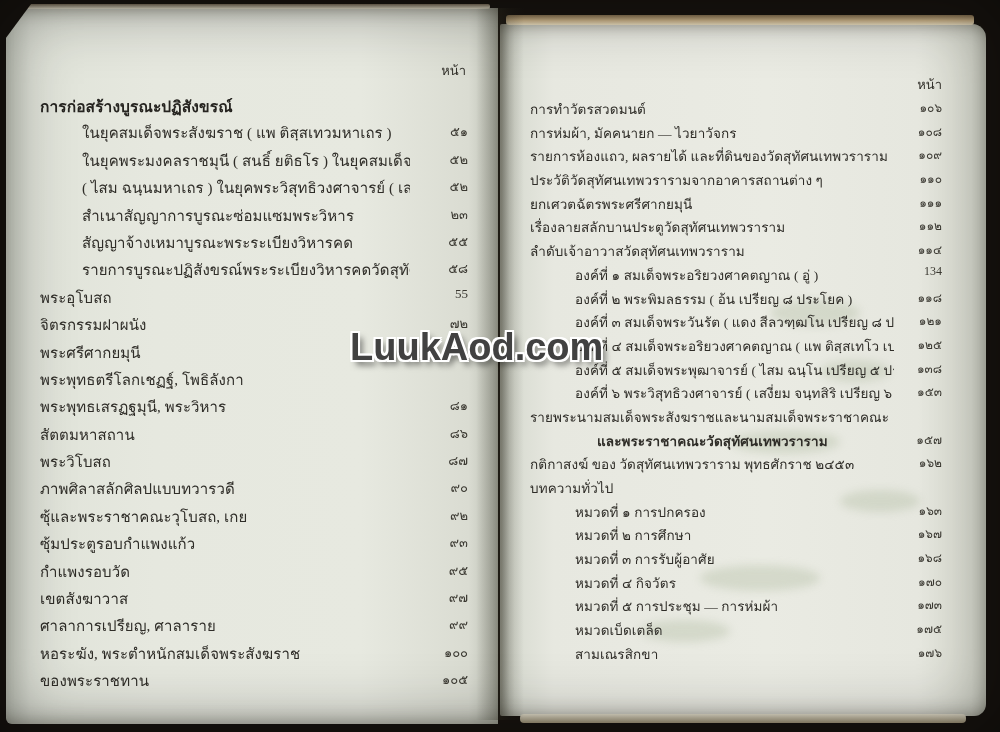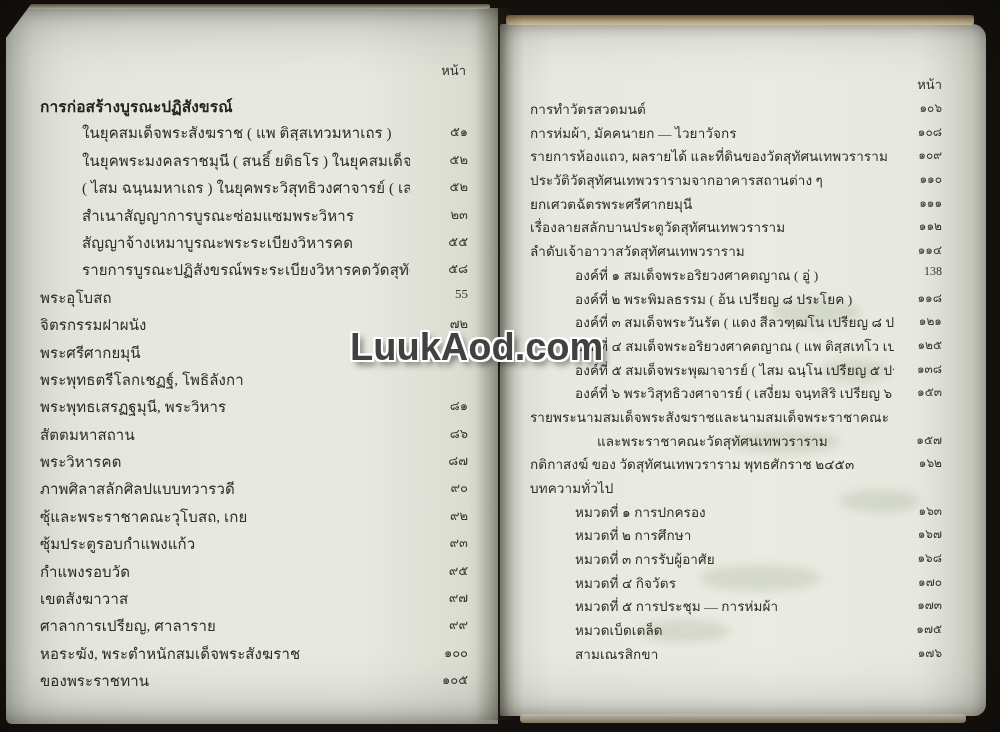--- a/index.html
+++ b/index.html
@@ -43,21 +43,21 @@
   .toc-left .page-header-row{height:34px;padding-right:2px;}
   .toc-right .page-header-row{height:24px;padding-right:0;}
   .row{display:flex;align-items:flex-start;}
   .toc-left .row{height:27.4px;font-size:15px;}
   .toc-right .row{height:23.7px;font-size:13.5px;}
   .row .label{flex:1;white-space:nowrap;overflow:hidden;letter-spacing:.1px;}
   .row .num{width:58px;text-align:right;font-size:13px;color:#3a3831;}
   .toc-right .row .num{font-size:12px;width:48px;}
   .toc-left .indent-1 .label{padding-left:42px;}
   .toc-right .indent-1 .label{padding-left:45px;}
-  .toc-right .indent-2 .label{padding-left:67px;}
+  .toc-right .indent-2 .label{padding-left:67px;font-weight:bold;}
   .row.bold .label{font-weight:700;font-size:15.5px;color:#262420;}
 
   
   .watermark{position:absolute;left:350px;top:326px;
     font-family:"Liberation Sans","DejaVu Sans",sans-serif;
     font-size:38px;font-weight:800;letter-spacing:0;
     color:#414141;white-space:nowrap;
     text-shadow:
       -2px -2px 0 #fff, 2px -2px 0 #fff, -2px 2px 0 #fff, 2px 2px 0 #fff,
       -2px 0 0 #fff, 2px 0 0 #fff, 0 -2px 0 #fff, 0 2px 0 #fff,
@@ -134,21 +134,21 @@
   </div>
         <div class="row indent-0">
     <span class="label">พระพุทธเสรฏฐมุนี, พระวิหาร</span>
     <span class="num">๘๑</span>
   </div>
         <div class="row indent-0">
     <span class="label">สัตตมหาสถาน</span>
     <span class="num">๘๖</span>
   </div>
         <div class="row indent-0">
-    <span class="label">พระวิหารคด</span>
+    <span class="label">พระวิโบสถ</span>
     <span class="num">๘๗</span>
   </div>
         <div class="row indent-0">
     <span class="label">ภาพศิลาสลักศิลปแบบทวารวดี</span>
     <span class="num">๙๐</span>
   </div>
         <div class="row indent-0">
     <span class="label">ซุ้และพระราชาคณะวุโบสถ, เกย</span>
     <span class="num">๙๒</span>
   </div>
@@ -207,21 +207,21 @@
         <div class="row indent-0">
     <span class="label">เรื่องลายสลักบานประตูวัดสุทัศนเทพวราราม</span>
     <span class="num">๑๑๒</span>
   </div>
         <div class="row indent-0">
     <span class="label">ลำดับเจ้าอาวาสวัดสุทัศนเทพวราราม</span>
     <span class="num">๑๑๔</span>
   </div>
         <div class="row indent-1">
     <span class="label">องค์ที่ ๑  สมเด็จพระอริยวงศาคตญาณ ( อู่ )</span>
-    <span class="num">138</span>
+    <span class="num">134</span>
   </div>
         <div class="row indent-1">
     <span class="label">องค์ที่ ๒  พระพิมลธรรม ( อ้น เปรียญ ๘ ประโยค )</span>
     <span class="num">๑๑๘</span>
   </div>
         <div class="row indent-1">
     <span class="label">องค์ที่ ๓  สมเด็จพระวันรัต ( แดง สีลวฑฺฒโน เปรียญ ๘ ประโยค )</span>
     <span class="num">๑๒๑</span>
   </div>
         <div class="row indent-1">

